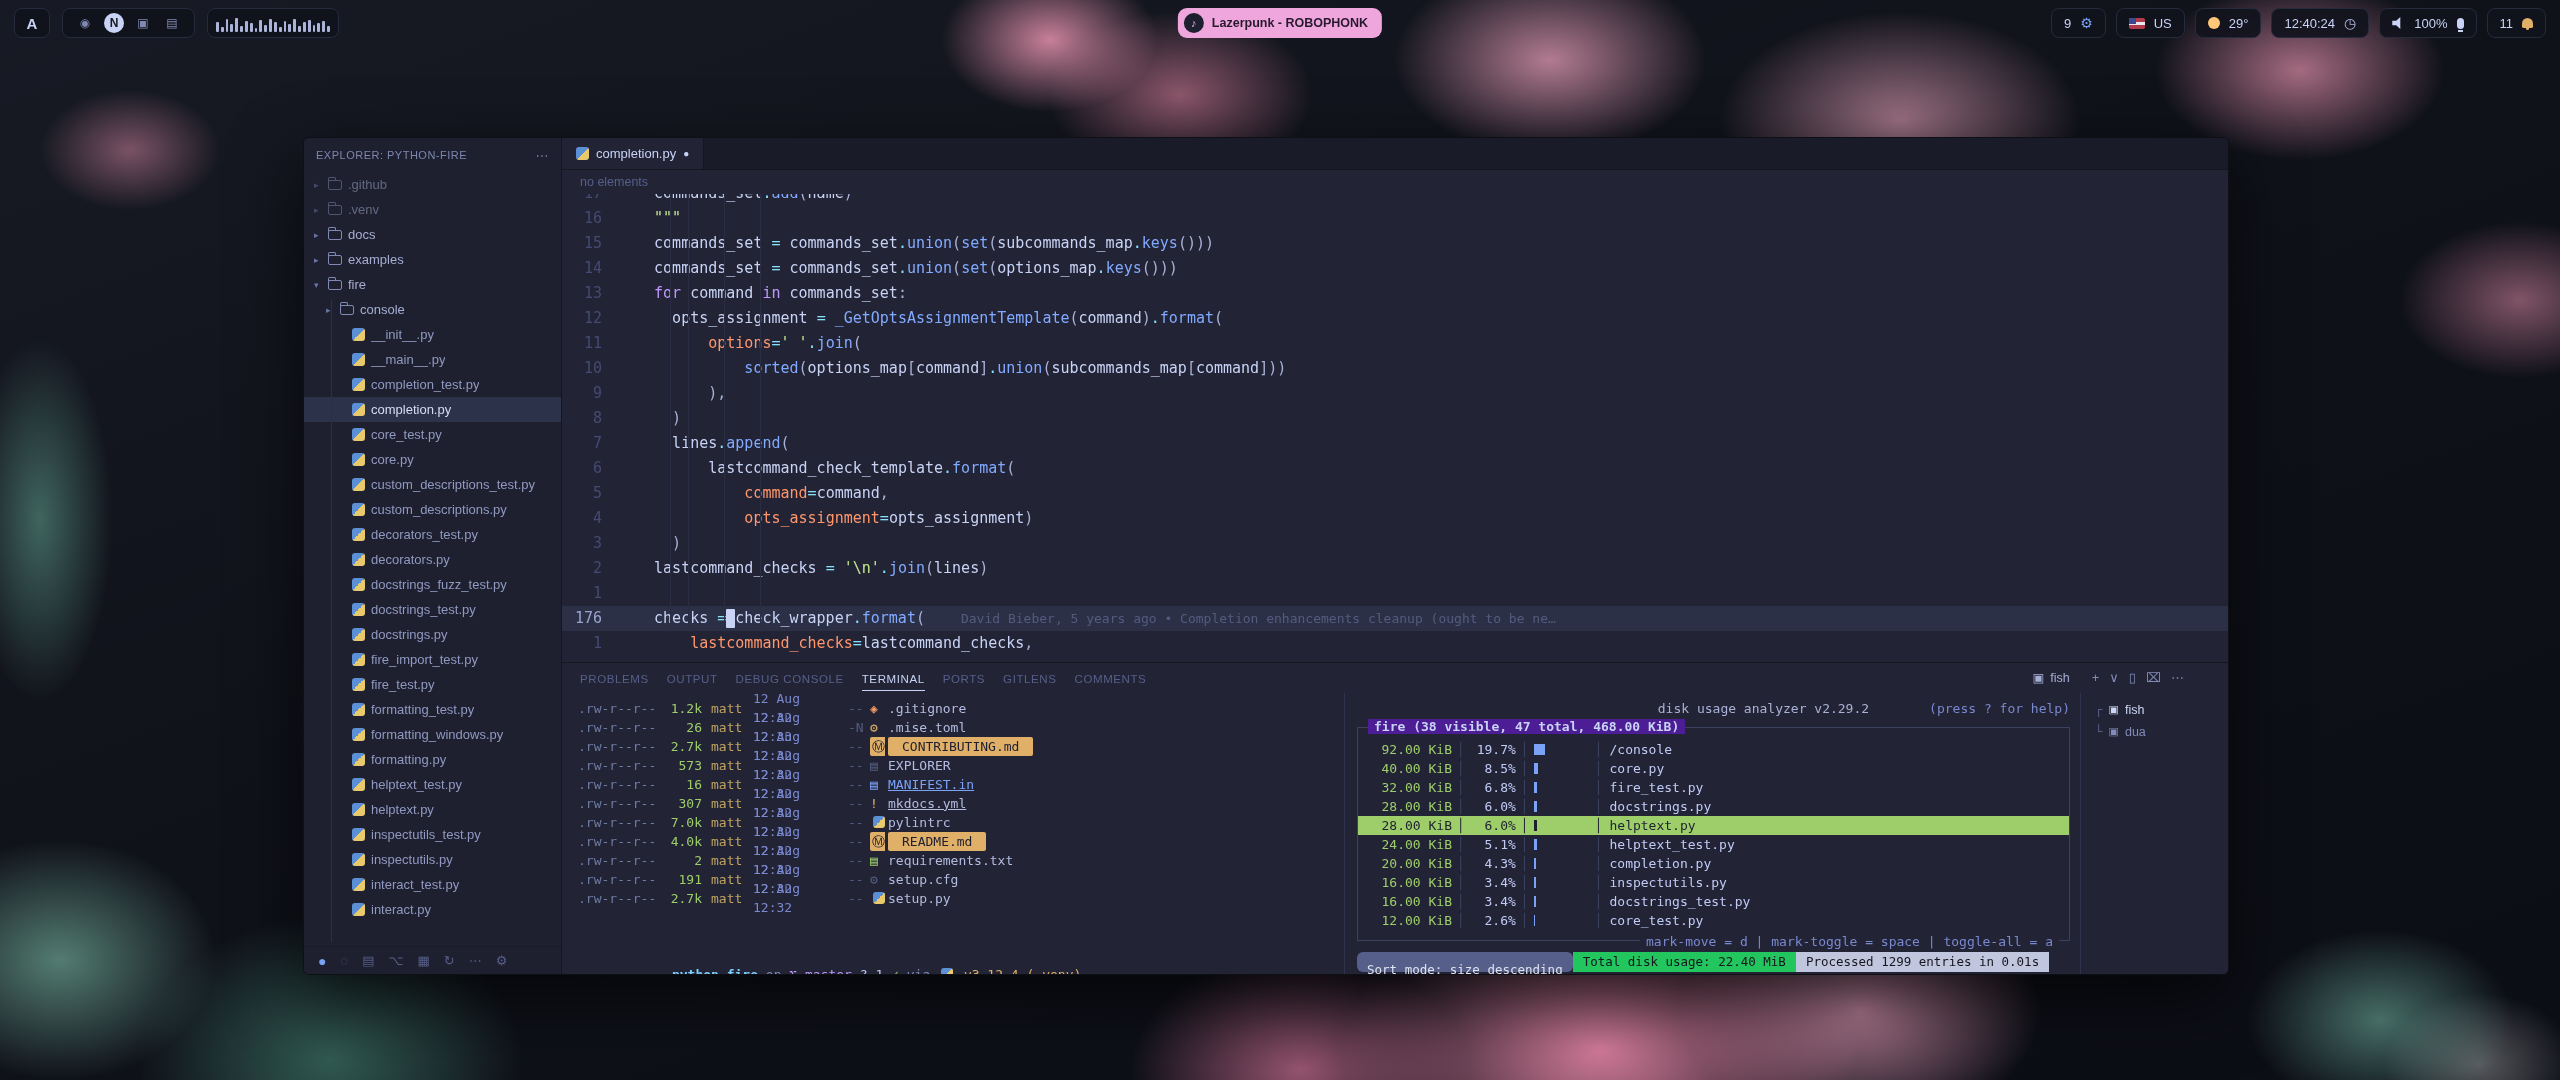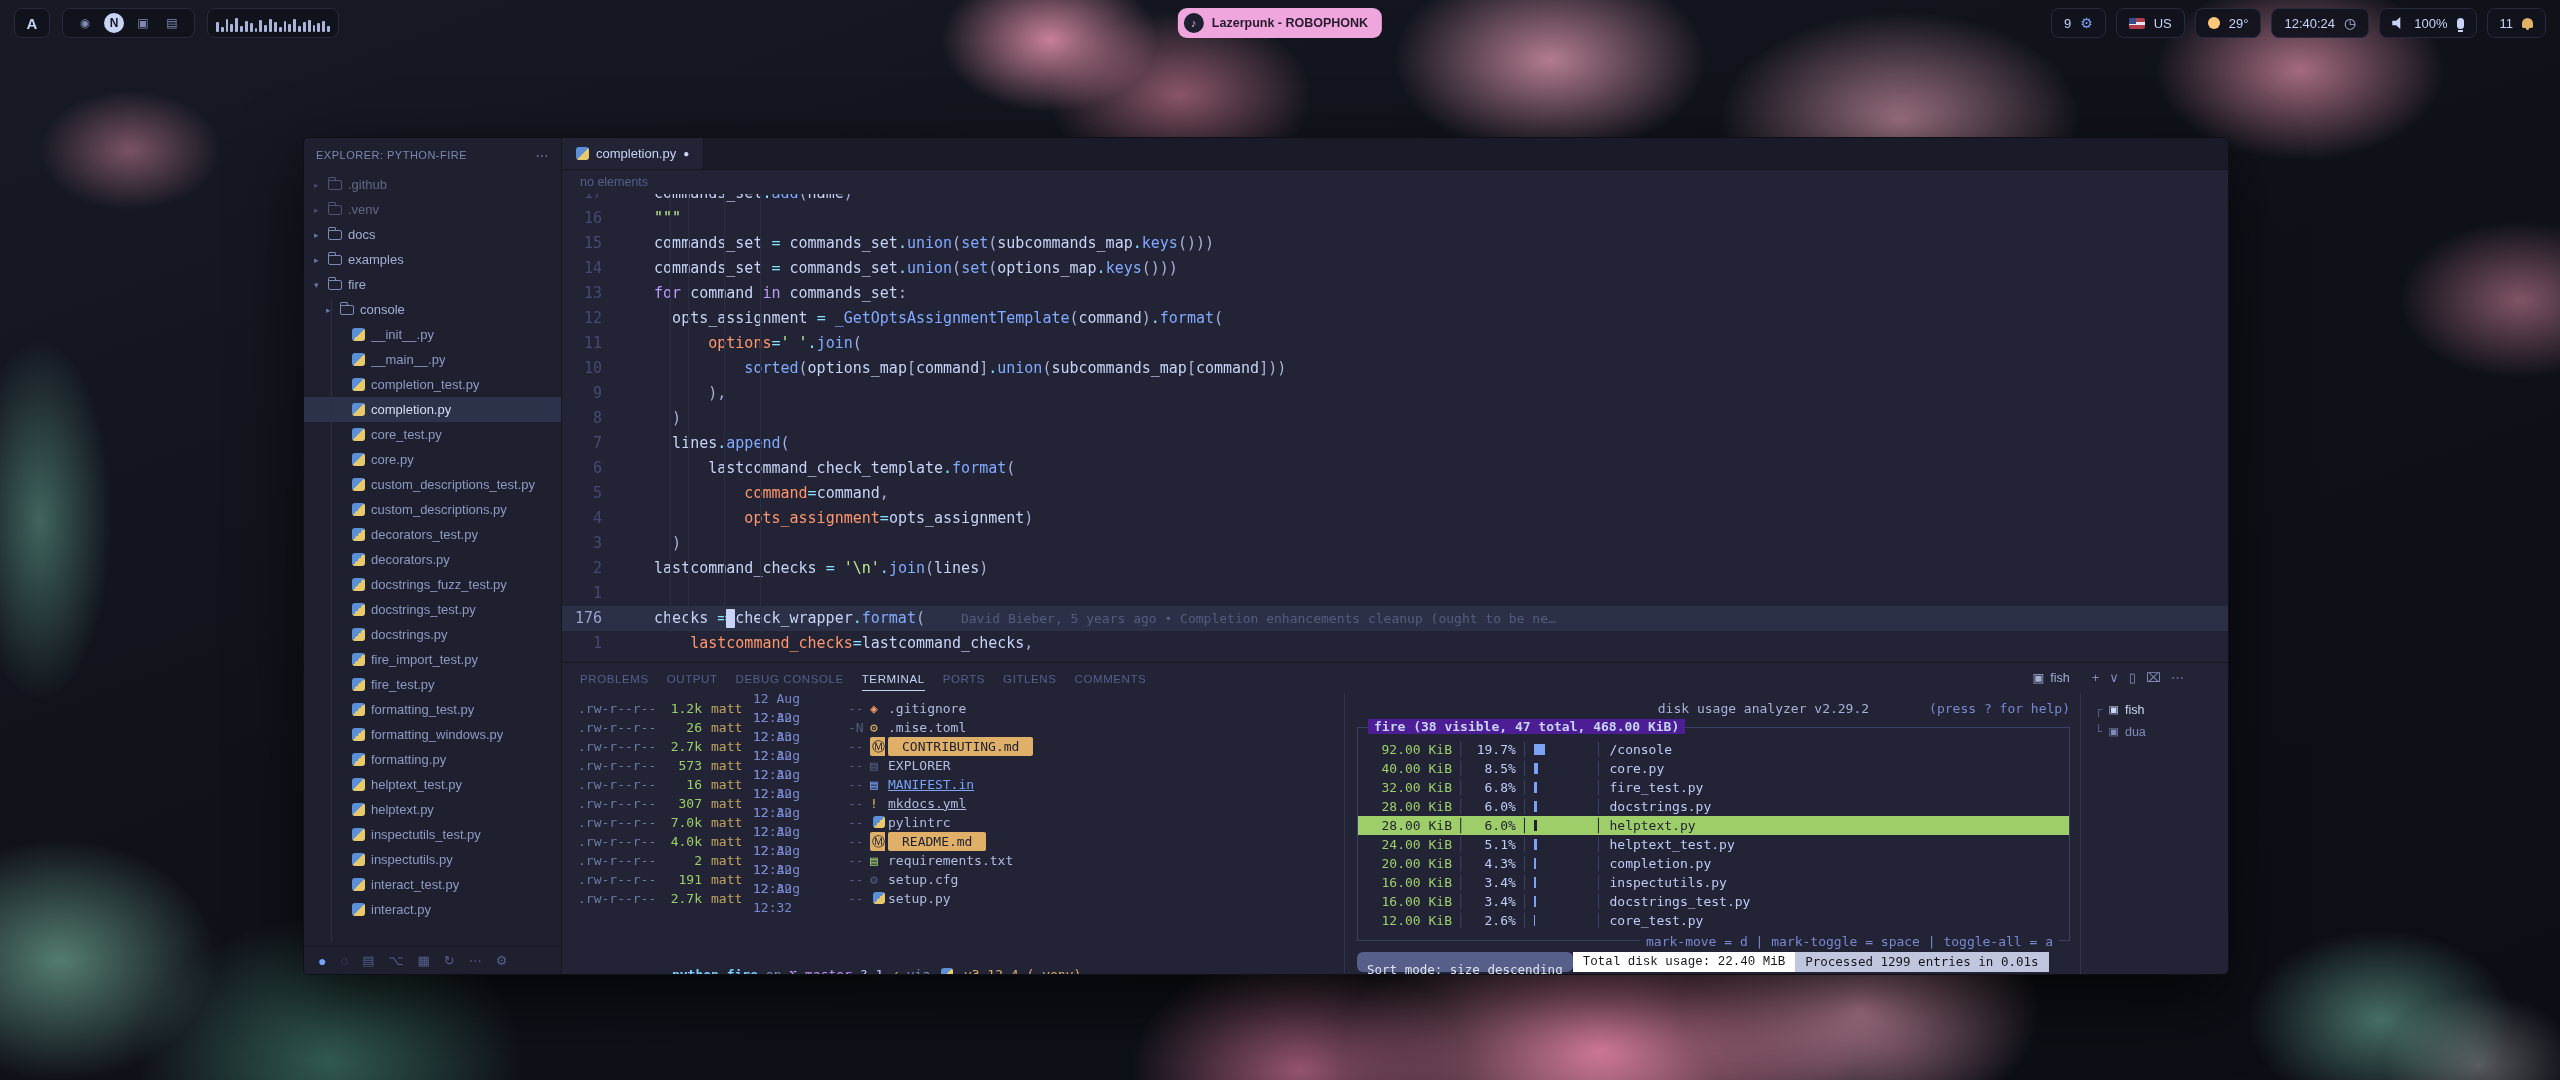--- a/index.html
+++ b/index.html
@@ -138,21 +138,21 @@
   .dpipe { color:#3b4261; padding:0 5px; }
   .dpct { width:46px; text-align:right; color:#c0caf5; }
   .dbar { width:56px; height:13px; display:flex; align-items:center; }
   .dbar i { display:block; height:11px; background:#7aa2f7; }
   .dname { color:#c0caf5; padding-left:2px; }
   .duarow.sel { background:#9ece6a; margin:0 -10px; padding:0 10px; }
   .duarow.sel .dsize, .duarow.sel .dpct, .duarow.sel .dname, .duarow.sel .dpipe { color:#1e2030; }
   .duarow.sel .dbar i { background:#1e2030; }
   .dua-footer { margin-top:11px; display:flex; height:20px; line-height:20px; font-size:12.5px; }
   .fseg1 { background:#565f89; color:#dfe3f0; padding:8px 10px;border-radius:6px; }
-  .fseg2 { background:#ffffff; color:#16161e; padding:0 10px;font-family:Liberation Mono, monospace; }
+  .fseg2 { background:#22c55e; color:#16161e; padding:0 10px; }
   .fseg3 { background:#c0c6dd; color:#16161e; padding:0 10px; }
 
   
   .tlist { flex:1; border-left:1px solid #2f334d; padding:6px 6px 0 14px; font-size:12.5px; color:#828bb8; }
   .titem { height:22px; display:flex; align-items:center; gap:6px; white-space:nowrap; }
   .titem .tpre { font-family:"DejaVu Sans Mono", monospace; color:#565f89; }
   .titem .tico { font-size:11px; }
   .titem.active { color:#cdd6f4; }
 </style>
 </head>

